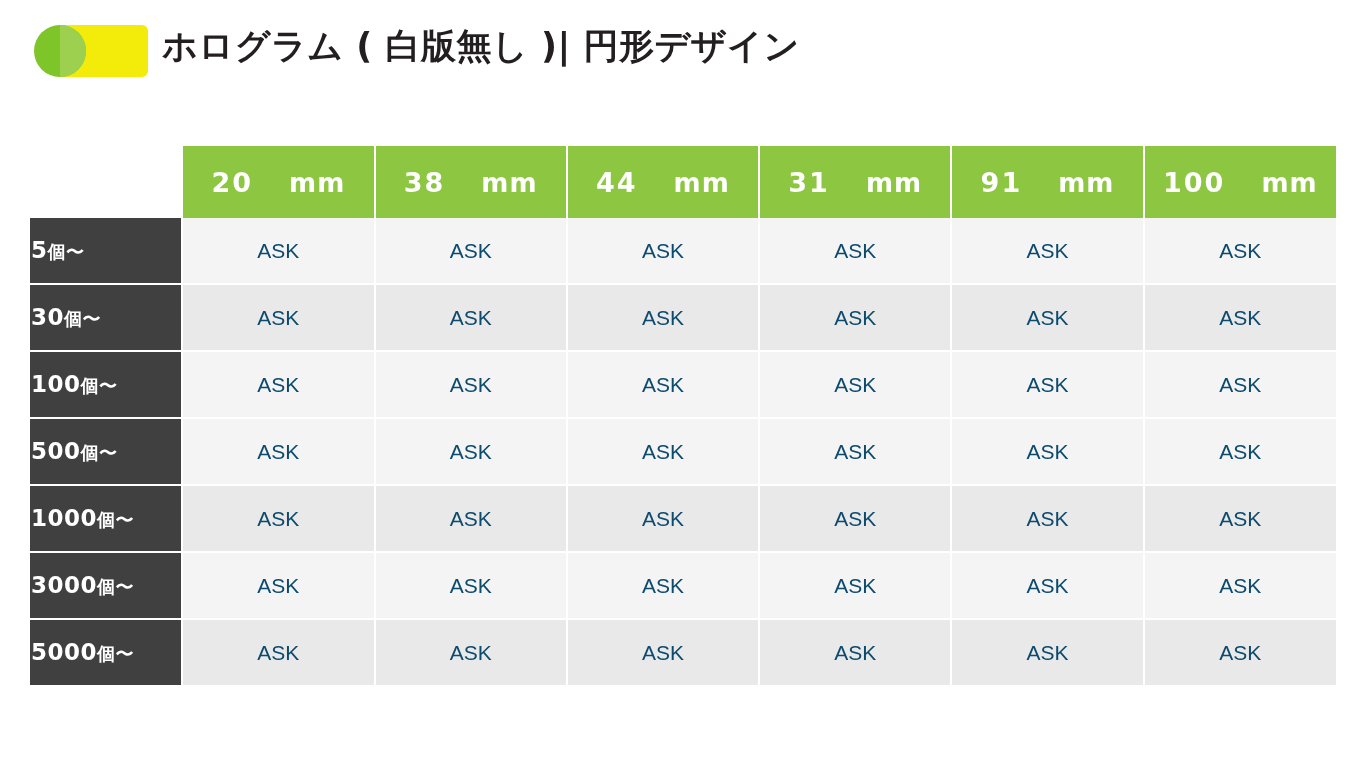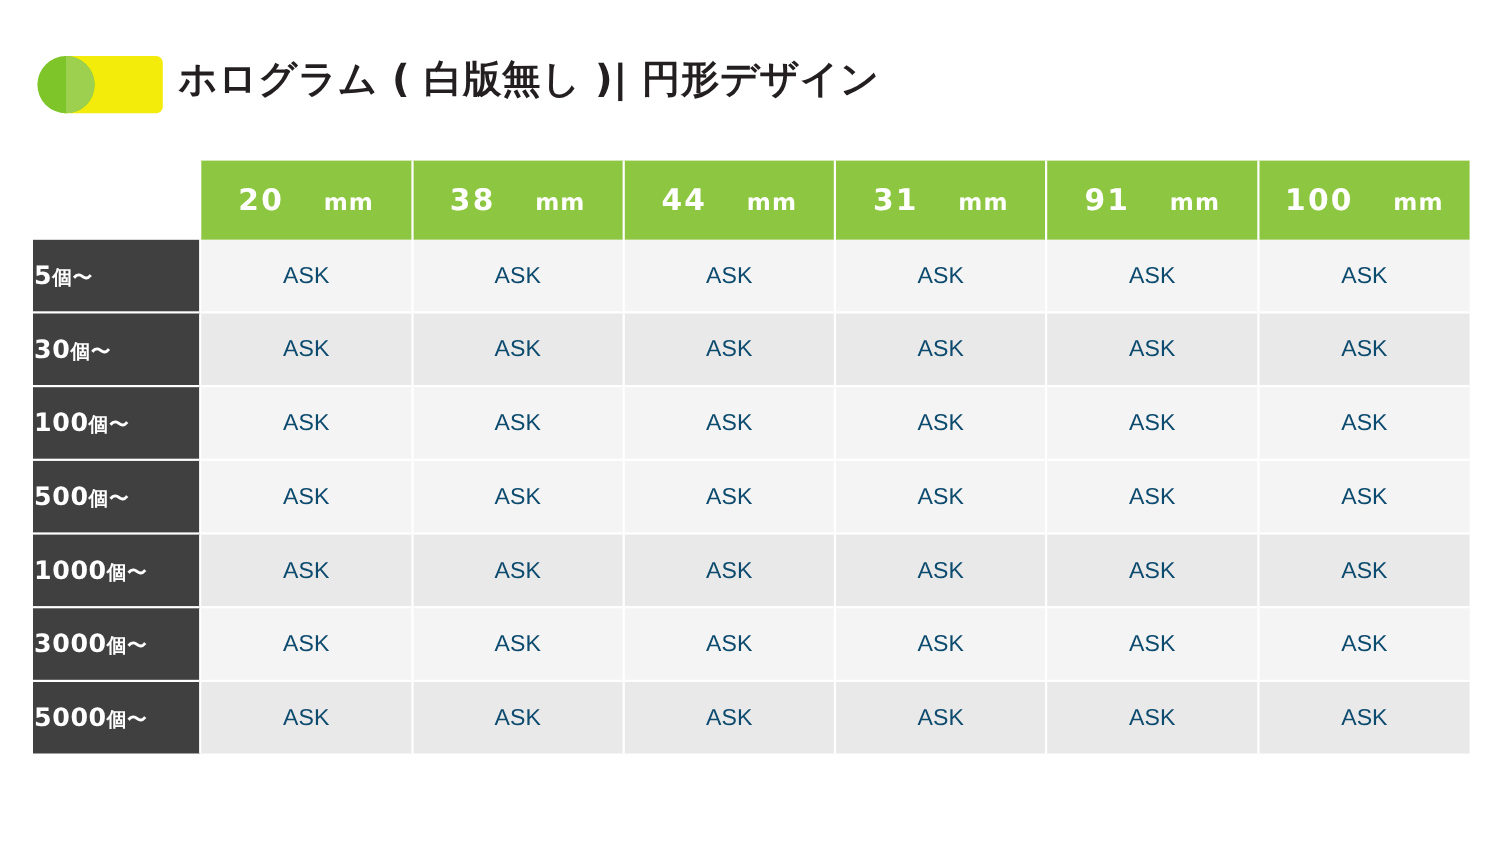--- a/index.html
+++ b/index.html
@@ -17,21 +17,21 @@
   .page {
     position: relative;
     width: 1366px;
     height: 768px;
   }
 
   
   .header {
     position: absolute;
     left: 30px;
-    top: 41px;
+    top: 15px;
     display: flex;
     align-items: center;
     height: 62px;
   }
   .logo-mark {
     position: relative;
     width: 118px;
     height: 62px;
     flex: 0 0 auto;
   }
@@ -99,21 +99,21 @@
     font-size: 27px;
     font-weight: bold;
     letter-spacing: 2px;
     height: 70px;
     border-left: 2px solid #ffffff;
     vertical-align: middle;
     text-align: center;
   }
   th.size-head:first-of-type { border-left: none; }
   th.size-head .unit {
-    font-size: 21px;
+    font-size: 26px;
     letter-spacing: 1px;
     margin-left: 36px;
   }
 
   th.qty-head {
     background: #404040;
     color: #ffffff;
     font-family: "DejaVu Sans", "Liberation Sans", sans-serif;
     font-size: 23px;
     font-weight: bold;

